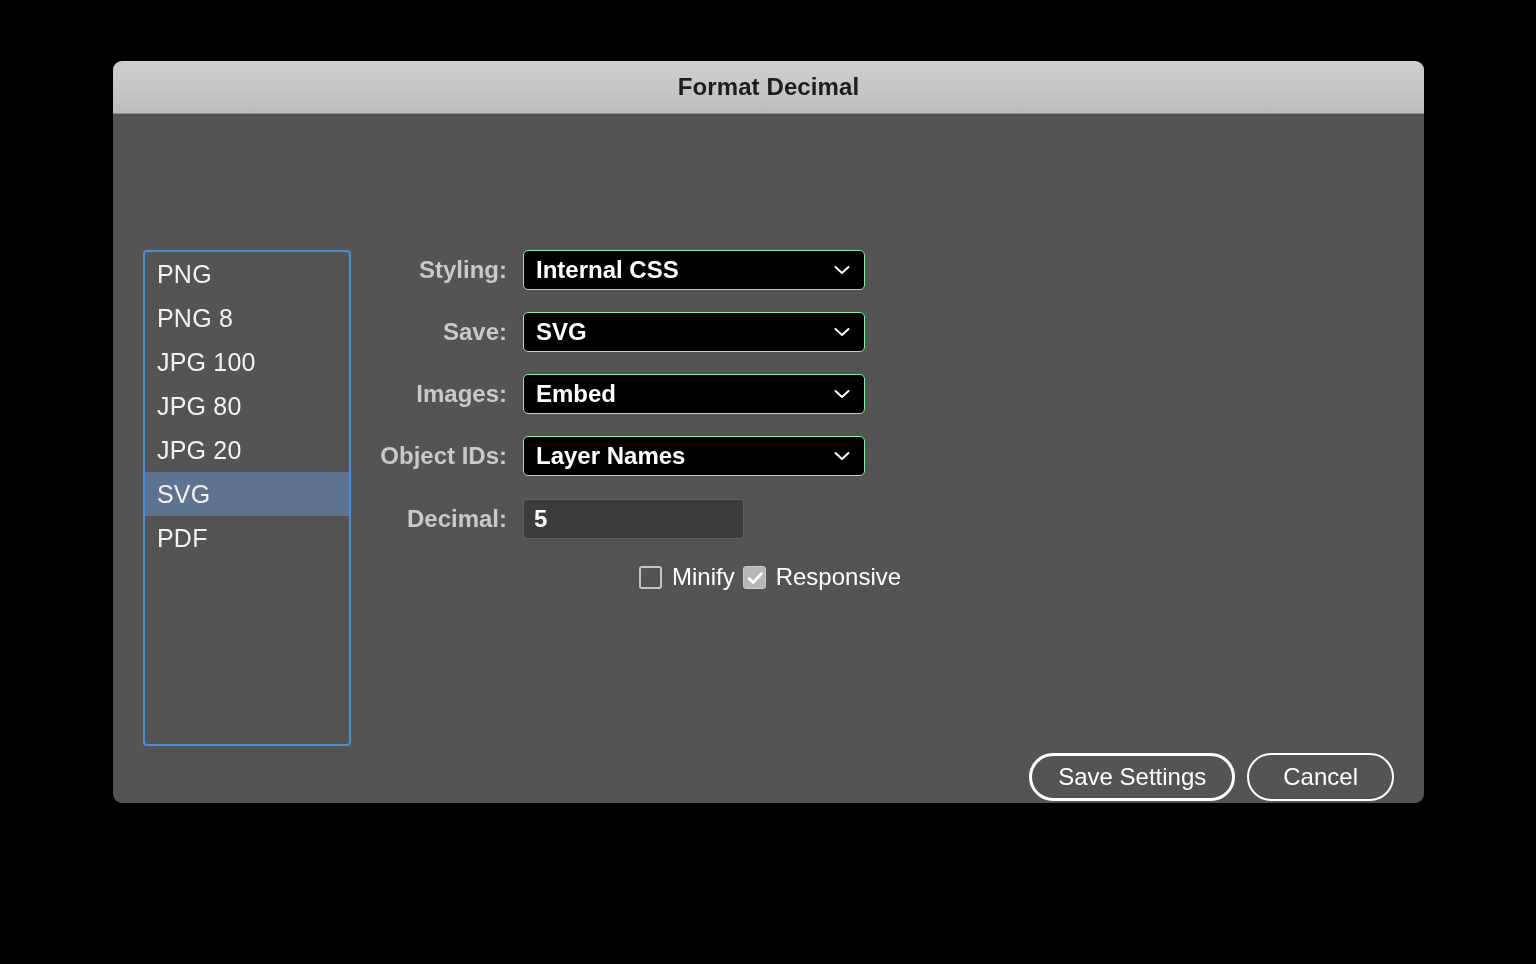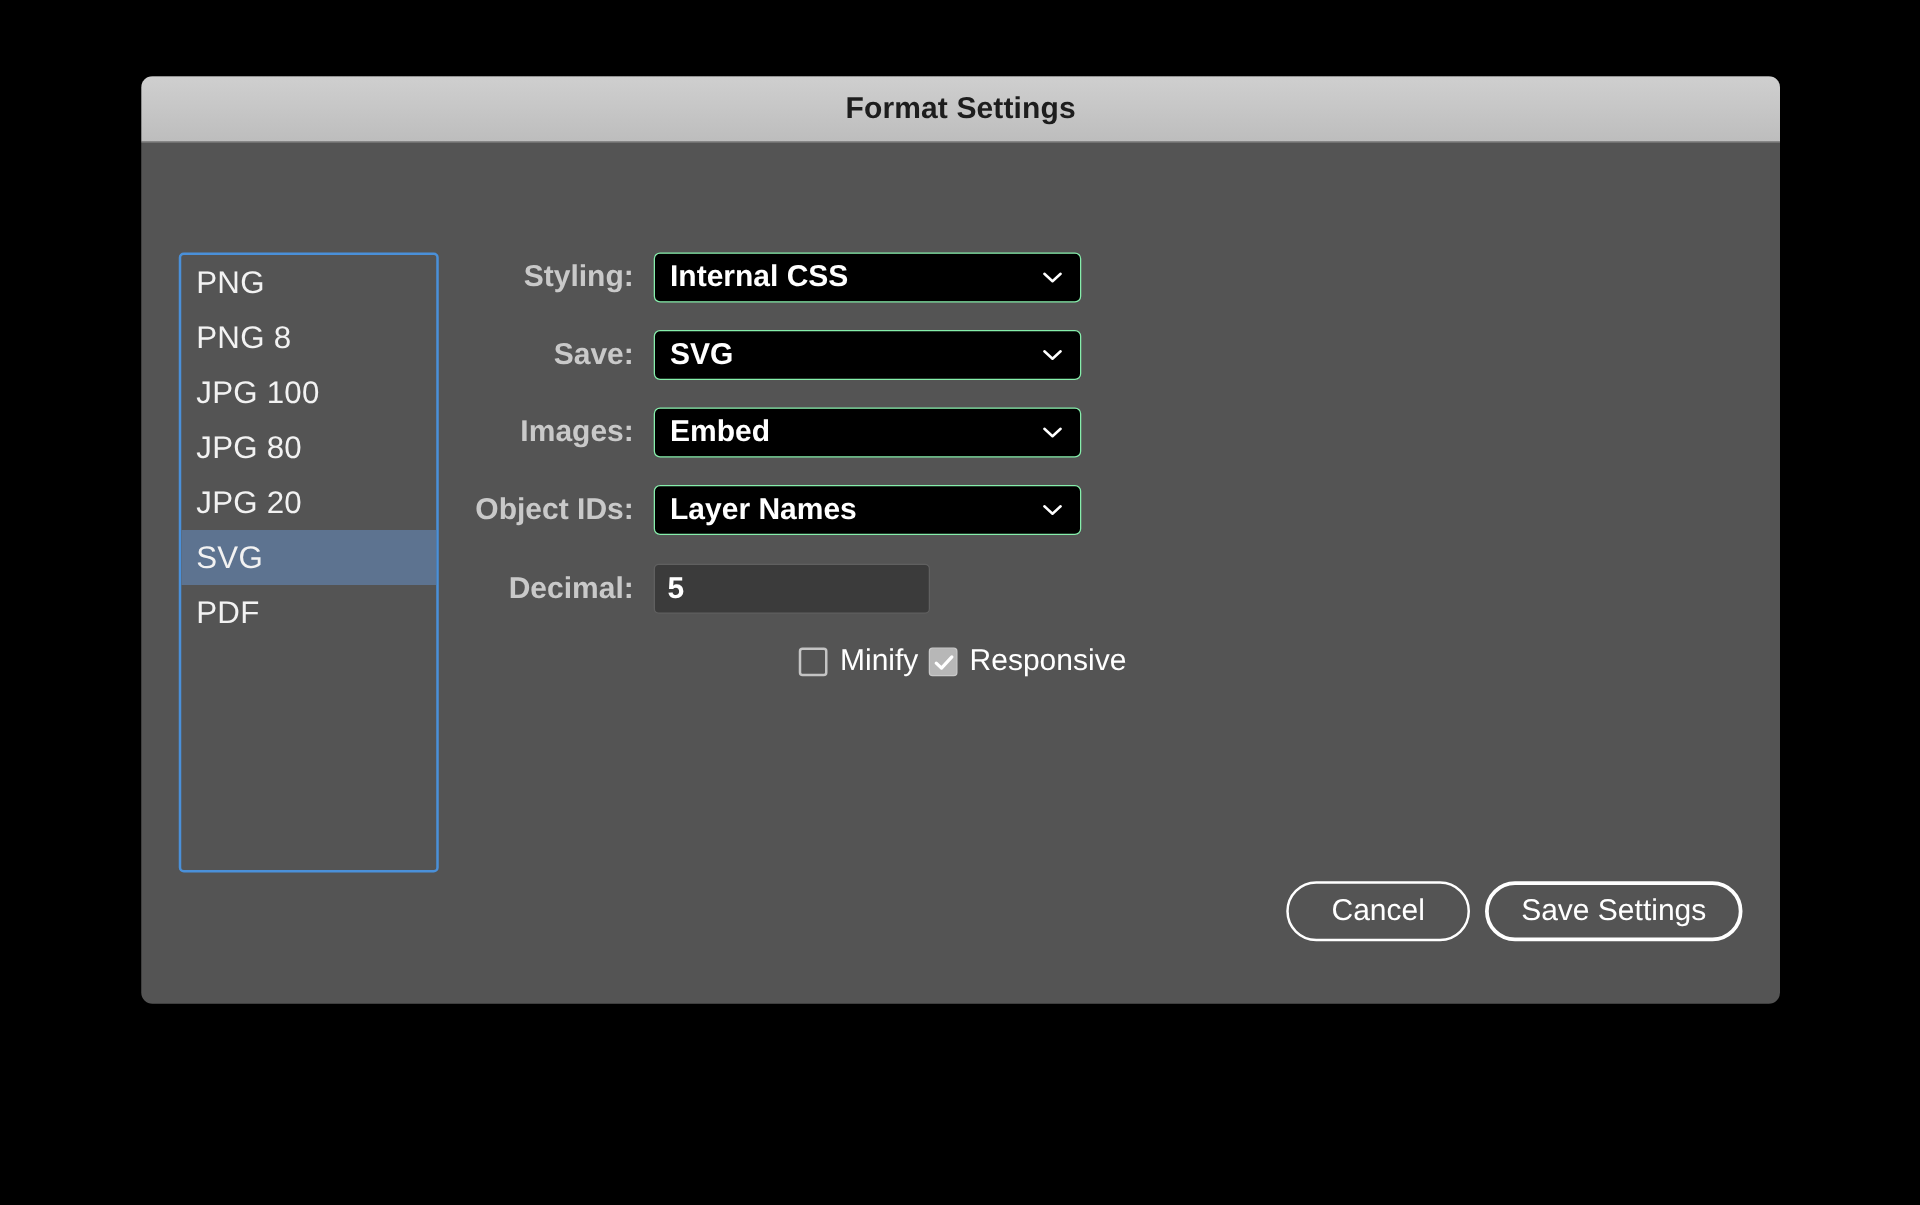--- a/index.html
+++ b/index.html
@@ -40,20 +40,21 @@
   #titlebar .title-text {
     font-size: 24px;
     color: #1d1d1d;
     font-weight: bold;
     letter-spacing: 0.1px;
   }
 
   #dialog-body {
     position: relative;
     height: 689px;
+    margin-top: 48px;
   }
 
   
   #format-list {
     position: absolute;
     left: 30px;
     top: 88px;
     width: 208px;
     height: 496px;
     background: #545454;
@@ -219,21 +220,21 @@
     border: 3px solid #ffffff;
     padding: 0 26px;
   }
 </style>
 </head>
 <body>
 
 <div id="dialog">
 
   <div id="titlebar">
-    <span class="title-text">Format Settings</span>
+    <span class="title-text">Format Decimal</span>
   </div>
 
   <div id="dialog-body">
 
     <div id="format-list">
       <div class="format-item">PNG</div>
       <div class="format-item">PNG 8</div>
       <div class="format-item">JPG 100</div>
       <div class="format-item">JPG 80</div>
       <div class="format-item">JPG 20</div>
@@ -311,18 +312,18 @@
             <svg width="17" height="17" viewBox="0 0 17 17">
                 <path d="M2 8.5 L6.2 12.5 L14.5 3.5" fill="none" stroke="#ffffff" stroke-width="2.6" stroke-linecap="round" stroke-linejoin="round"></path>
               </svg>
           </span>
         </span>
         <span class="checkbox-label">Responsive</span>
       </div>
     </div>
 
     <div id="footer">
+      <div class="pill-button primary">Save Settings</div>
       <div class="pill-button secondary">Cancel</div>
-      <div class="pill-button primary">Save Settings</div>
     </div>
 
   </div>
 </div>
 
 </body></html>

